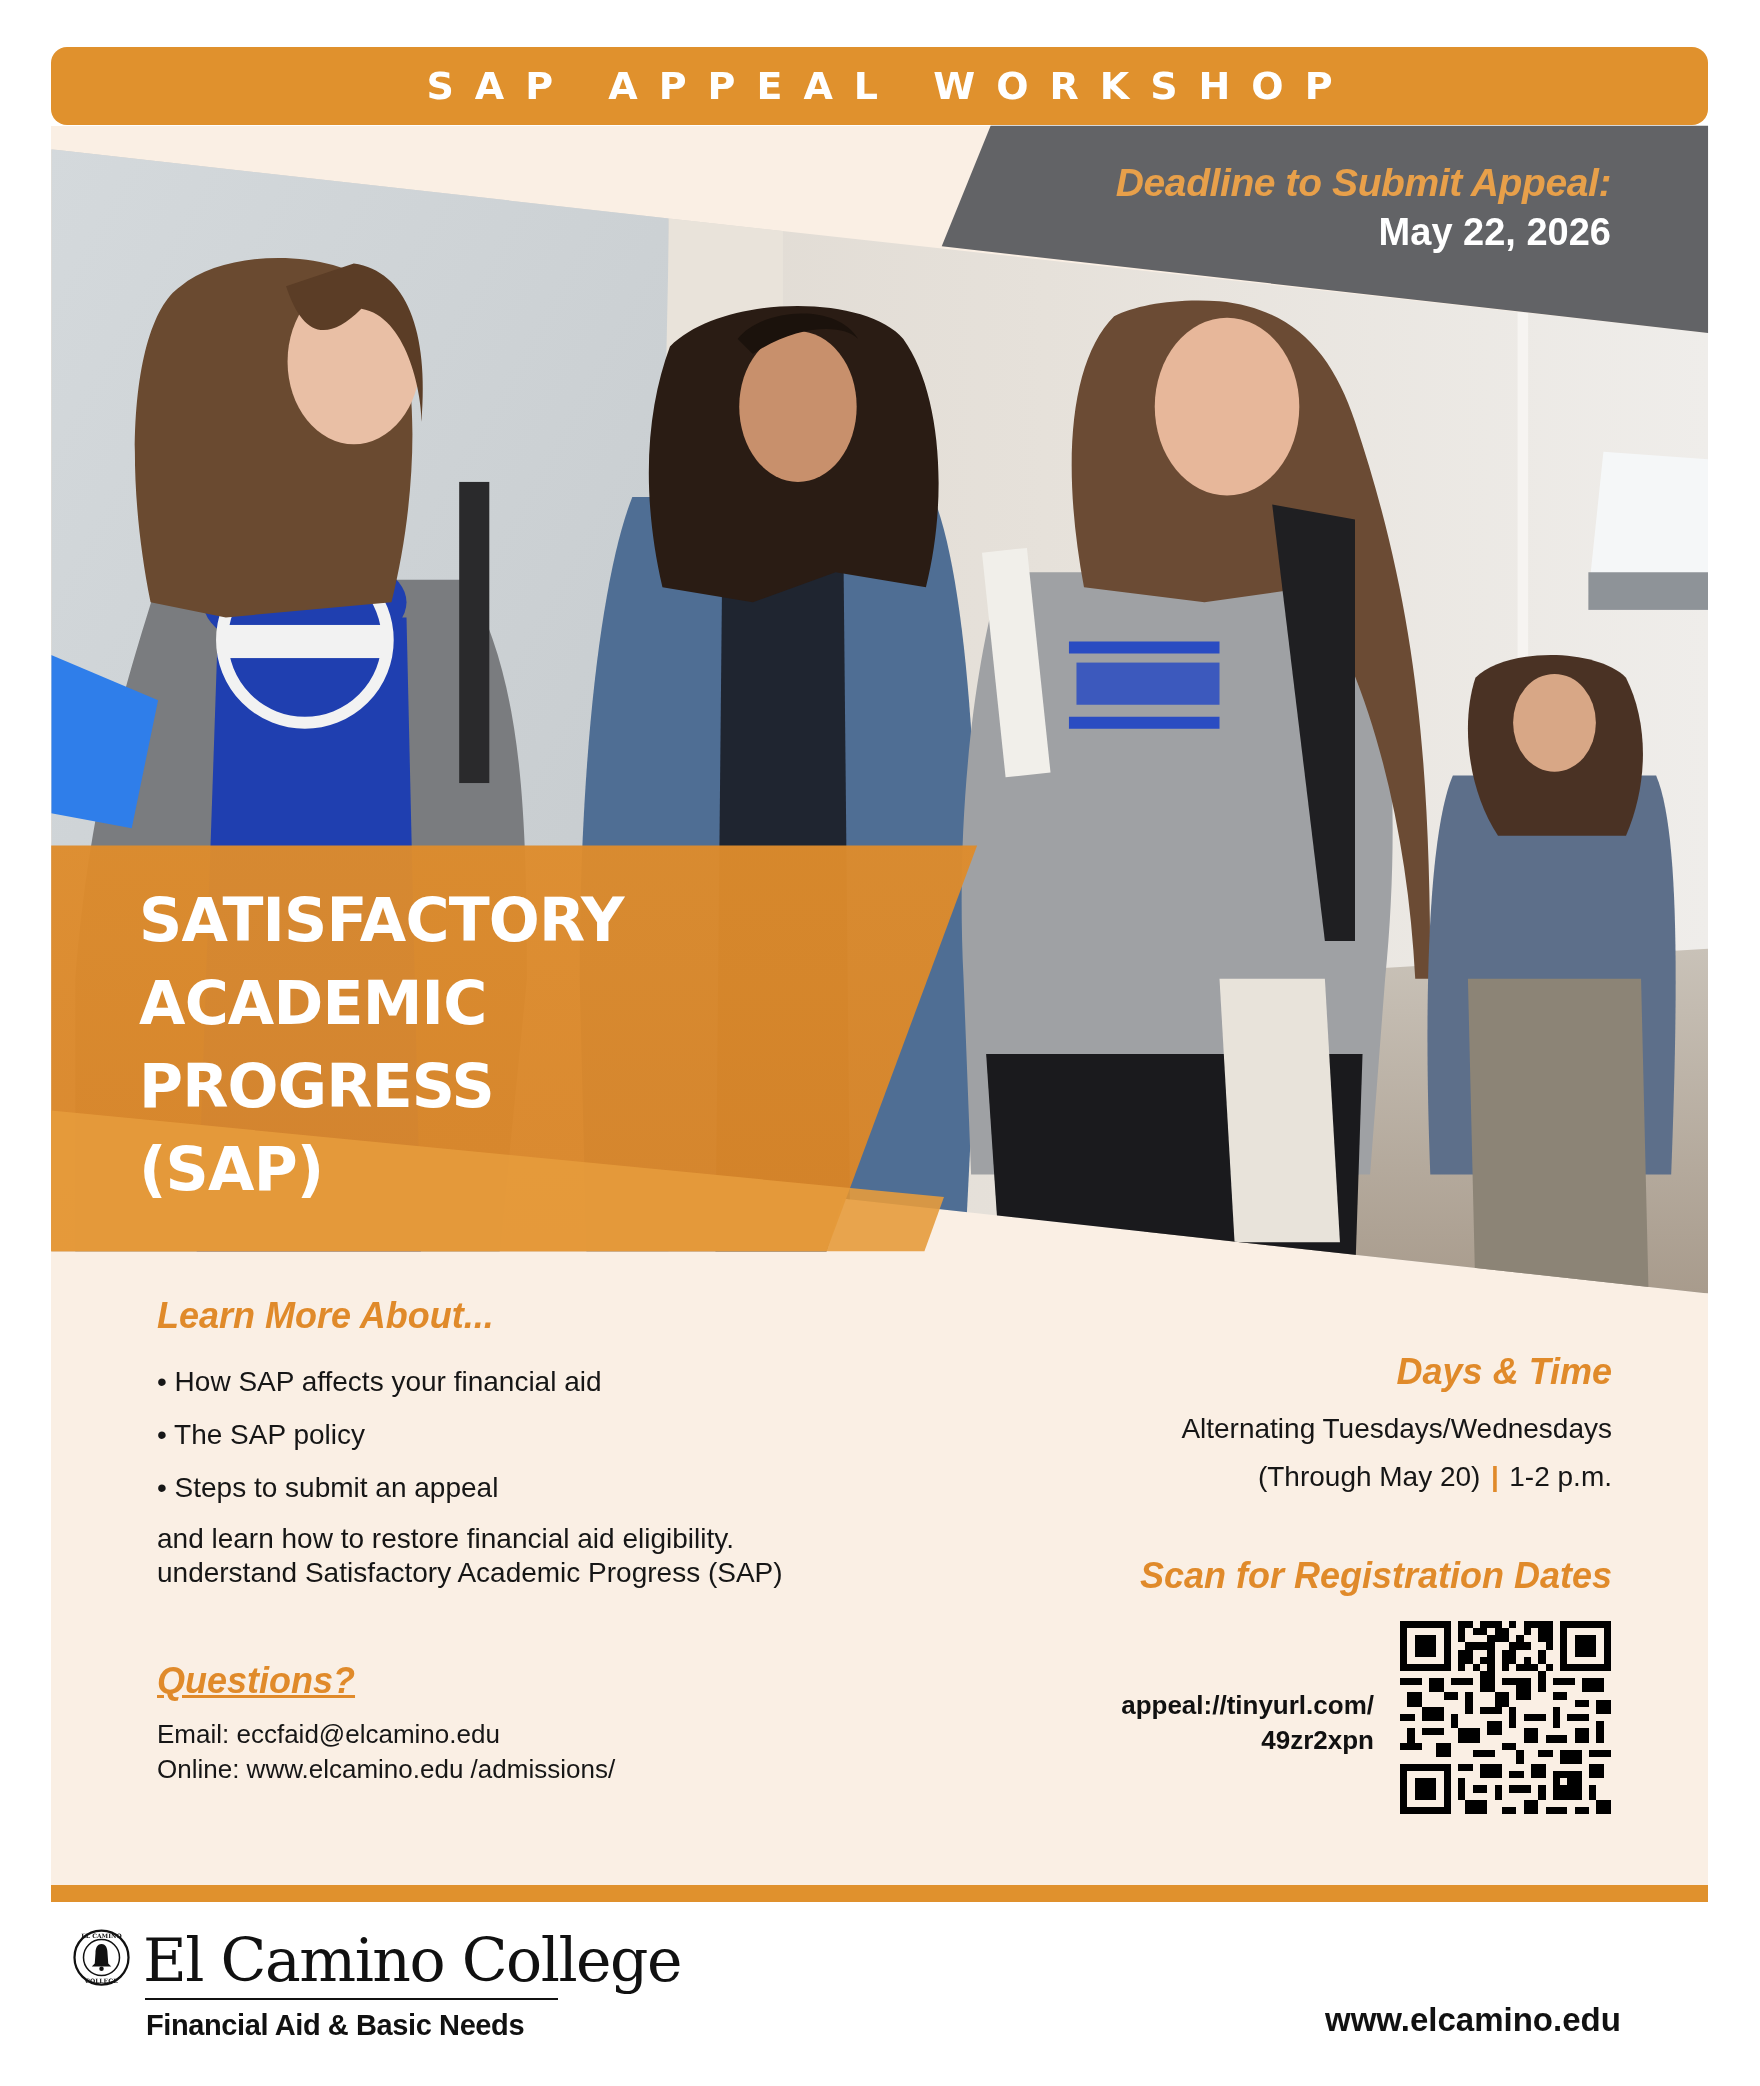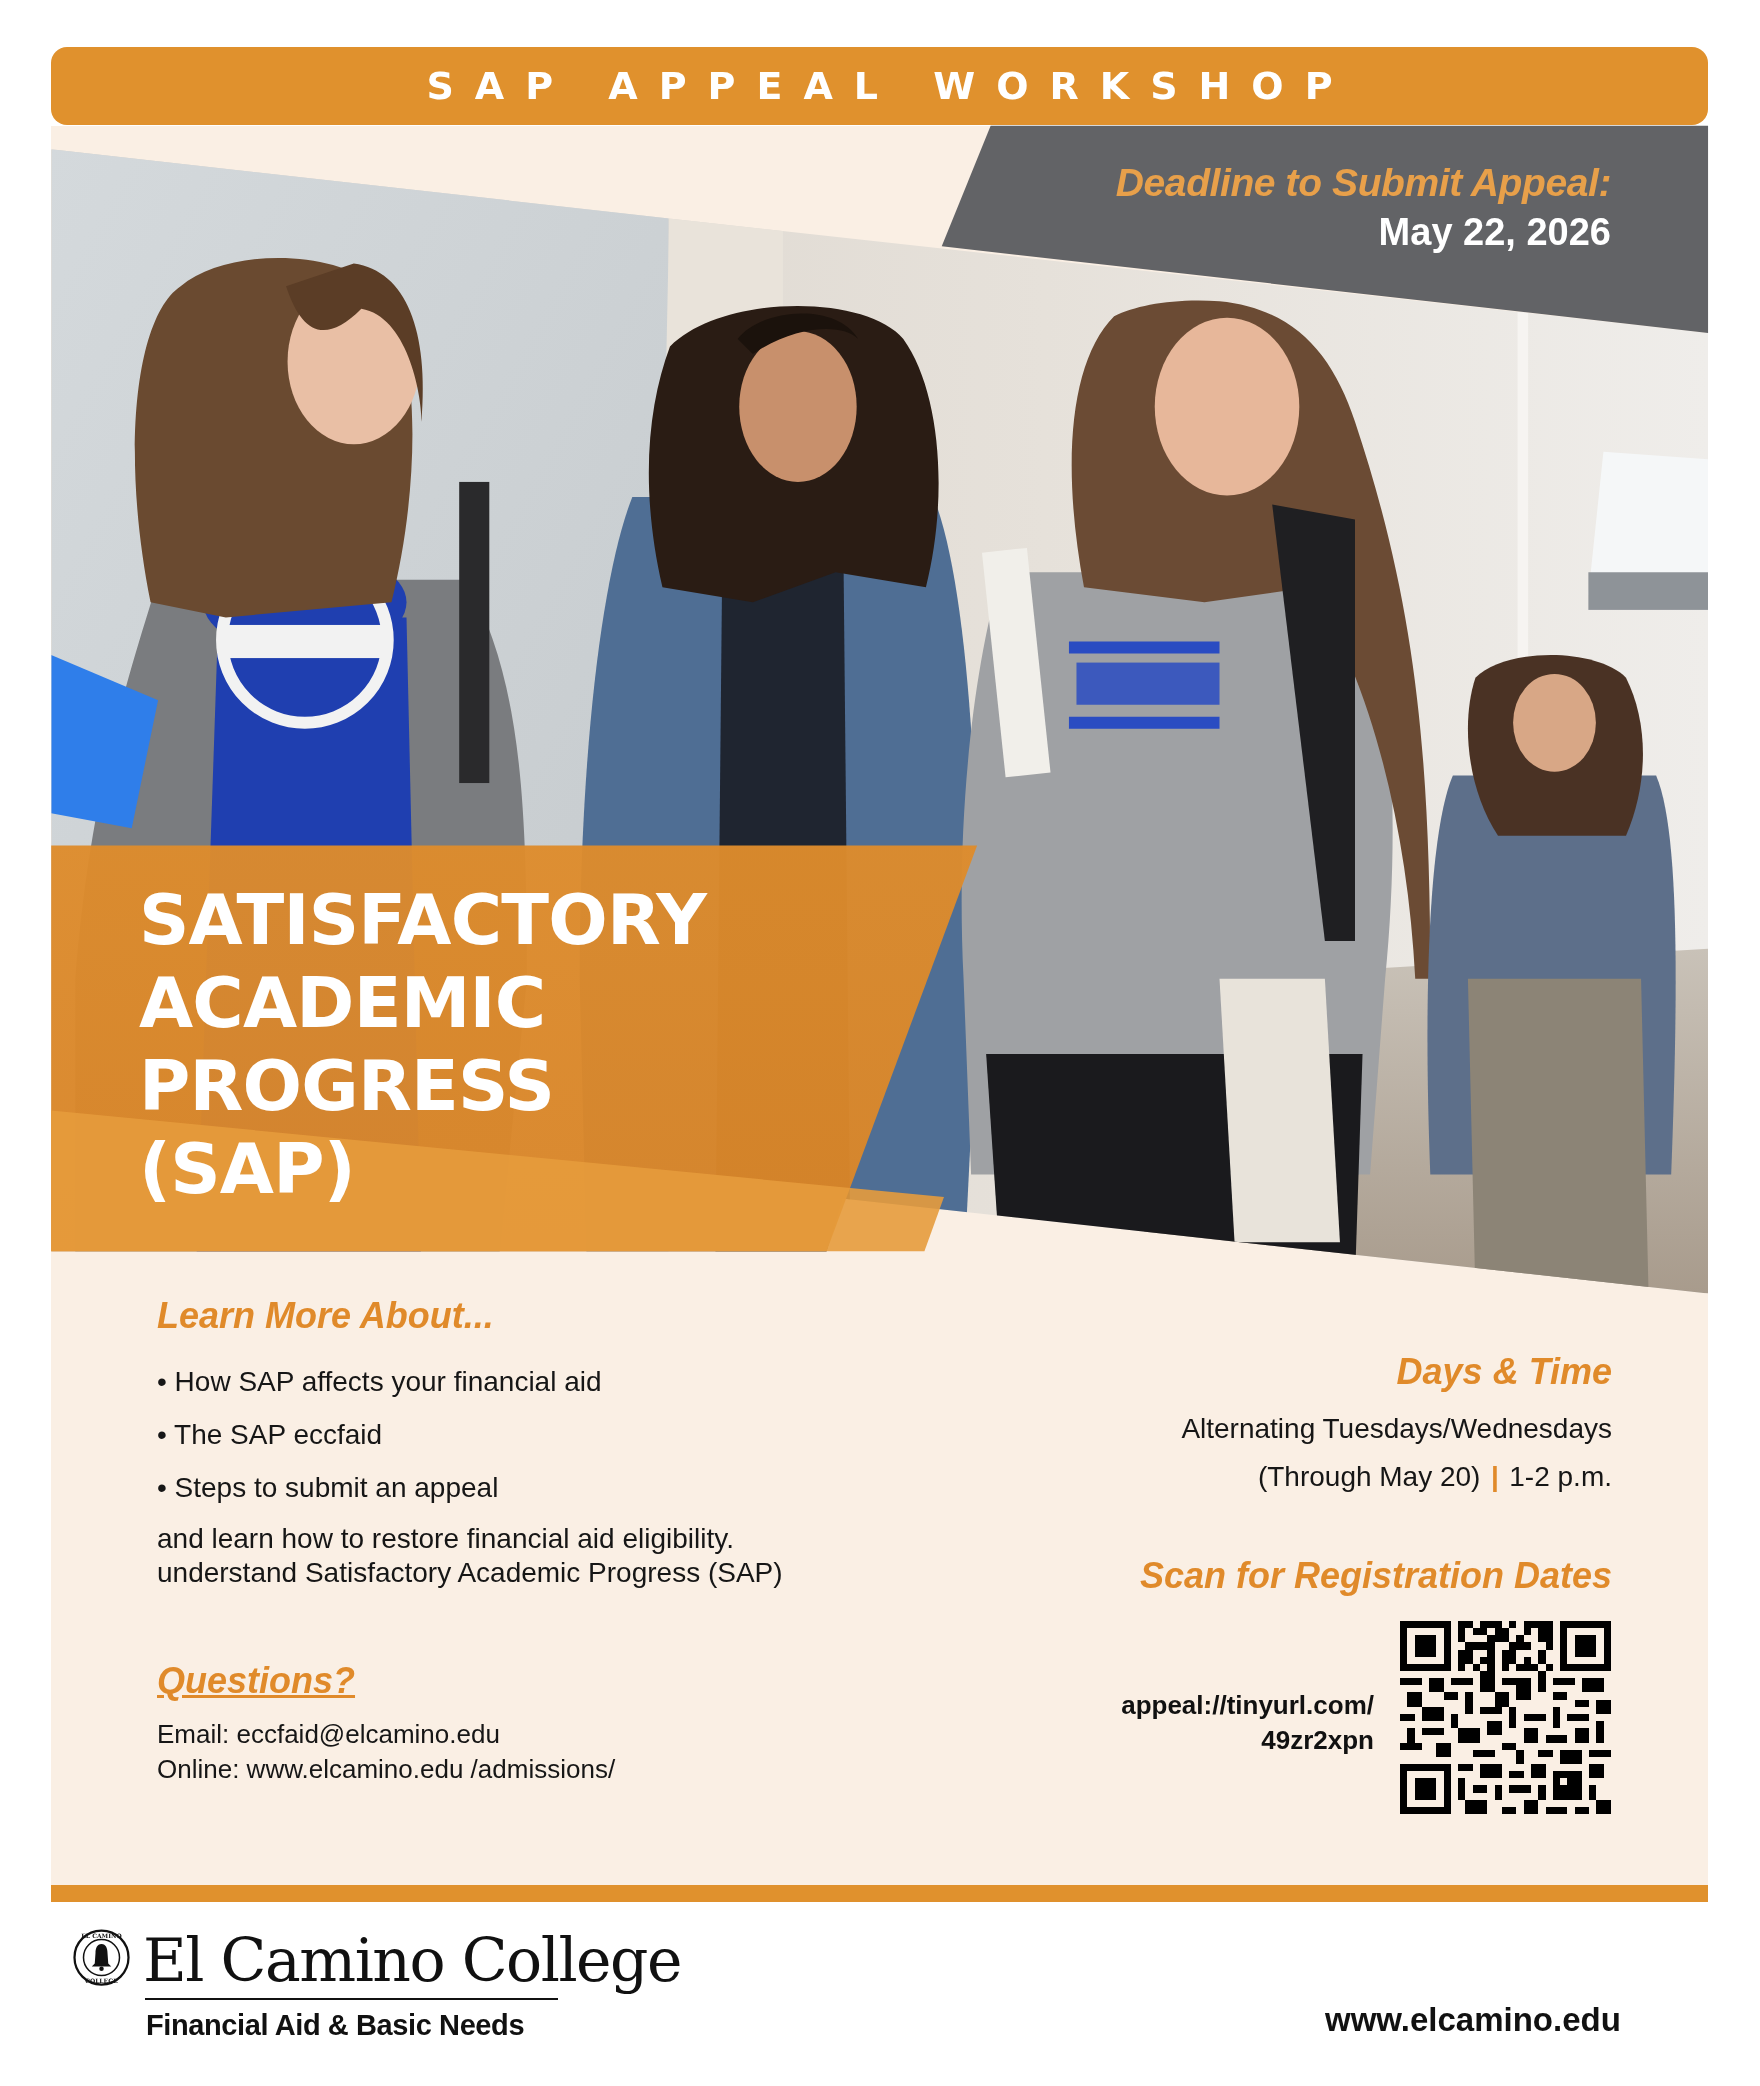--- a/index.html
+++ b/index.html
@@ -4,21 +4,21 @@
 <style>
   html, body { margin:0; padding:0; background:#ffffff; }
   body { width:1760px; height:2087px; position:relative; overflow:hidden; font-family:"Liberation Sans", sans-serif; color:#111; }
   .abs { position:absolute; }
   #top-bar { left:51px; top:47px; width:1657px; height:78px; background:#E0912D; display:flex; align-items:center; justify-content:center;border-radius:16px; }
   #top-bar-title { color:#fff; font-family:"DejaVu Sans", sans-serif; font-weight:bold; font-size:38px; letter-spacing:21px; padding-left:21px; }
   #cream { left:51px; top:126px; width:1657px; height:1759px; background:#FAEFE4; }
   #art { left:0; top:0; width:1760px; height:2087px; }
   #deadline-label { right:149px; top:161px; color:#E8A04A; font-weight:bold; font-style:italic; font-size:39px; white-space:nowrap; letter-spacing:-0.4px; }
   #deadline-date { right:149px; top:211px; color:#fff; font-weight:bold; font-size:38px; white-space:nowrap; }
-  #hero-title { left:139px; top:879px; color:#fff; font-weight:bold; font-size:70px; line-height:83px; letter-spacing:-0.8px; font-family:"DejaVu Sans", sans-serif; }
+  #hero-title { left:139px; top:879px; color:#fff; font-weight:bold; font-size:60px; line-height:83px; letter-spacing:-0.8px; font-family:"DejaVu Sans", sans-serif; }
   #hero-title div { white-space:nowrap; }
   .h-orange { color:#E08A2A; font-weight:bold; font-style:italic; font-size:36px; white-space:nowrap; }
   .body-txt { font-size:28px; color:#161616; white-space:nowrap; }
   #learn-heading { left:157px; top:1295px; }
   #bullets { left:157px; top:1355px; }
   #bullets .body-txt { height:53px; line-height:53px; }
   #desc { left:157px; top:1522px; font-size:28px; line-height:34px; color:#161616; }
   #desc div { white-space:nowrap; }
   #questions-heading { left:157px; top:1660px;text-decoration:underline; }
   #contact { left:157px; top:1717px; font-size:26px; line-height:35px; color:#161616; }
@@ -139,21 +139,21 @@
 <div id="hero-title" class="abs">
   <div>SATISFACTORY</div>
   <div>ACADEMIC</div>
   <div>PROGRESS</div>
   <div>(SAP)</div>
 </div>
 
 <div id="learn-heading" class="abs h-orange">Learn More About...</div>
 <div id="bullets" class="abs">
   <div class="body-txt">• How SAP affects your financial aid</div>
-  <div class="body-txt">• The SAP eccfaid</div>
+  <div class="body-txt">• The SAP policy</div>
   <div class="body-txt">• Steps to submit an appeal</div>
 </div>
 <div id="desc" class="abs">
   <div>and learn how to restore financial aid eligibility.</div>
   <div>understand Satisfactory Academic Progress (SAP)</div>
 </div>
 
 <div id="questions-heading" class="abs h-orange">Questions?</div>
 <div id="contact" class="abs">
   <div><span>Email: </span><b>eccfaid@elcamino.edu</b></div>

